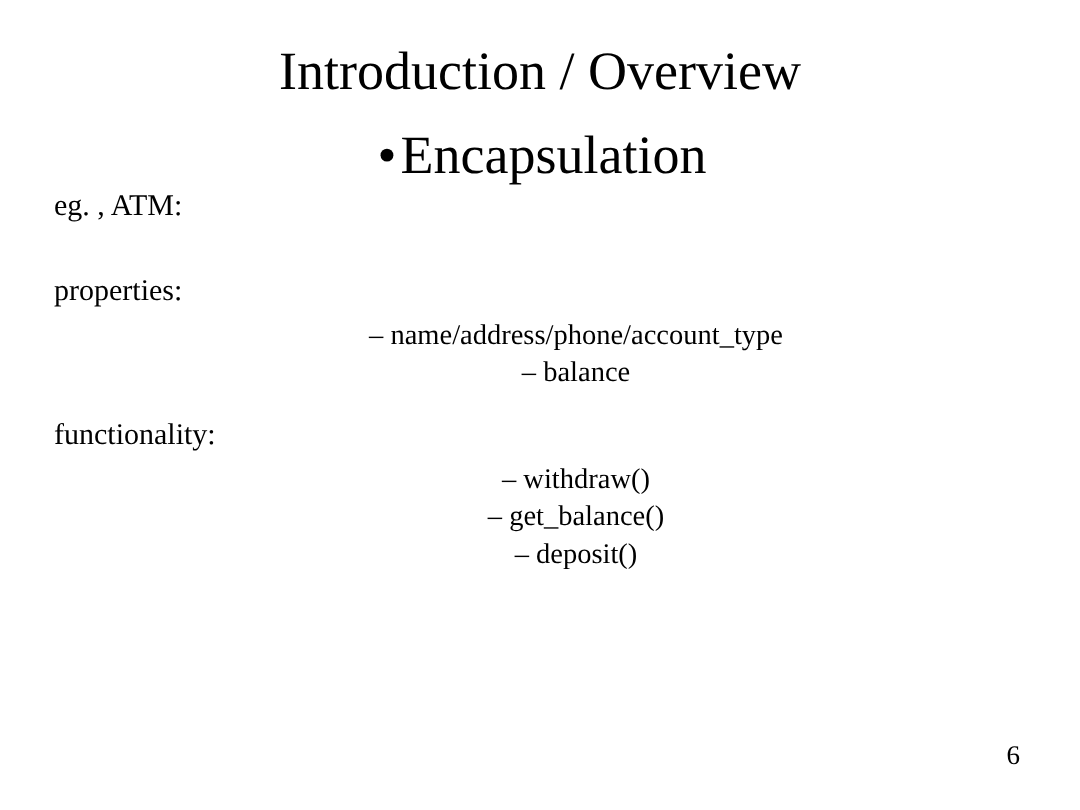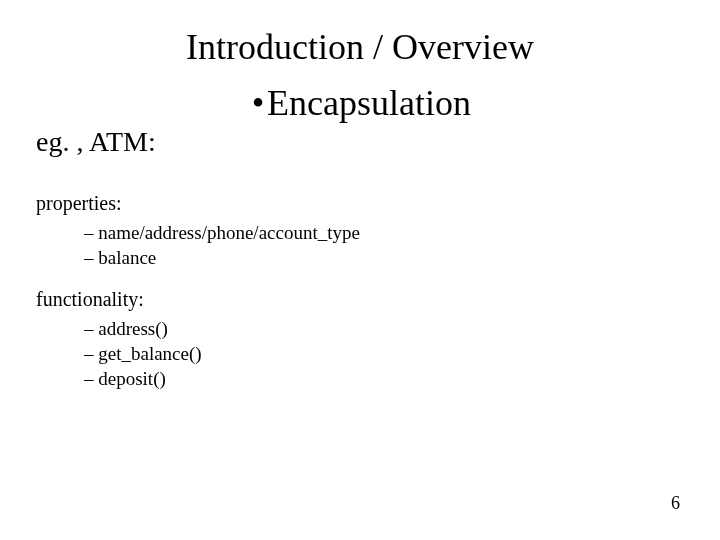--- a/index.html
+++ b/index.html
@@ -28,34 +28,35 @@
   .bullet-line {
     font-size: 36px;
     margin: 0 0 0 0;
     text-align: center;
   }
   .bullet-line .dot {
     display: inline-block;
     width: 18px;
   }
   .eg {
-    font-size: 28px;
+    font-size: 20px;
     margin: 2px 0 34px 0;
   }
   .section {
     font-size: 20px;
     margin: 0 0 6px 0;
   }
   .sublist {
     margin: 4px 0 18px 48px;
     font-size: 19px;
     line-height: 1.3;
   }
   .sublist .row {
     margin: 0;
+    text-align: center;
   }
   .pagenum {
     position: absolute;
     right: 40px;
     bottom: 26px;
     font-size: 18px;
   }
 </style>
 </head>
 <body>
@@ -76,21 +77,21 @@
       <span>–</span> <span>name/address/phone/account_type</span>
     </div>
     <div class="row">
       <span>–</span> <span>balance</span>
     </div>
   </div>
 
   <div class="section">functionality:</div>
   <div class="sublist">
     <div class="row">
-      <span>–</span> <span>address()</span>
+      <span>–</span> <span>withdraw()</span>
     </div>
     <div class="row">
       <span>–</span> <span>get_balance()</span>
     </div>
     <div class="row">
       <span>–</span> <span>deposit()</span>
     </div>
   </div>
 
   <div class="pagenum">6</div>

